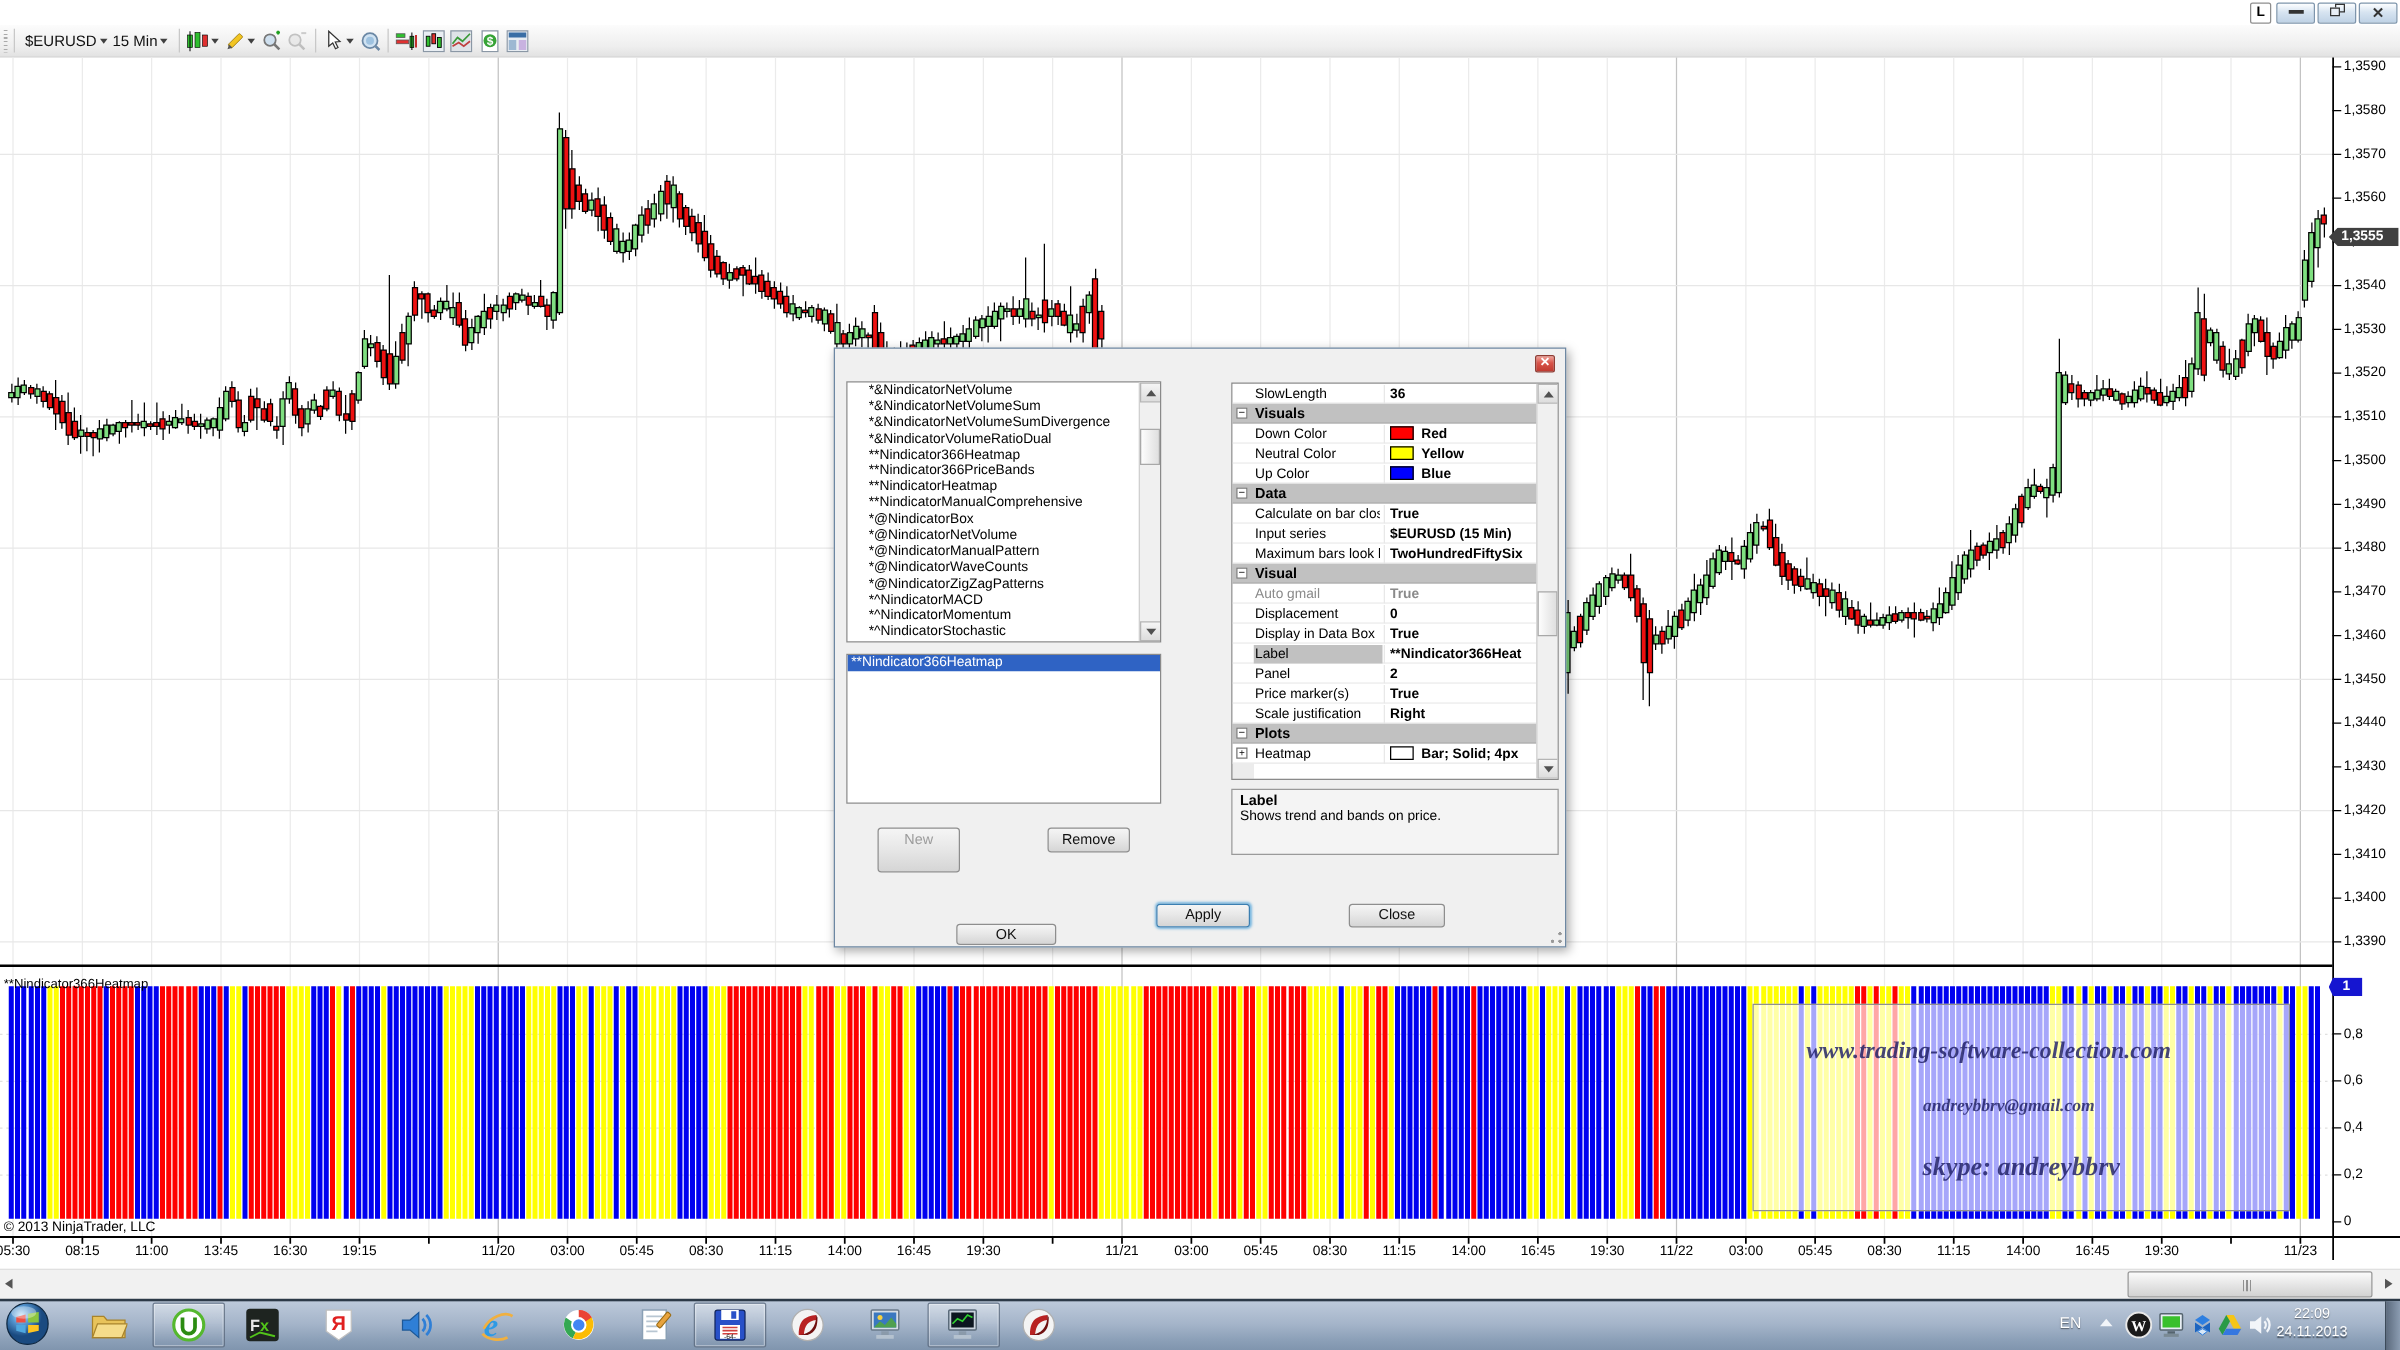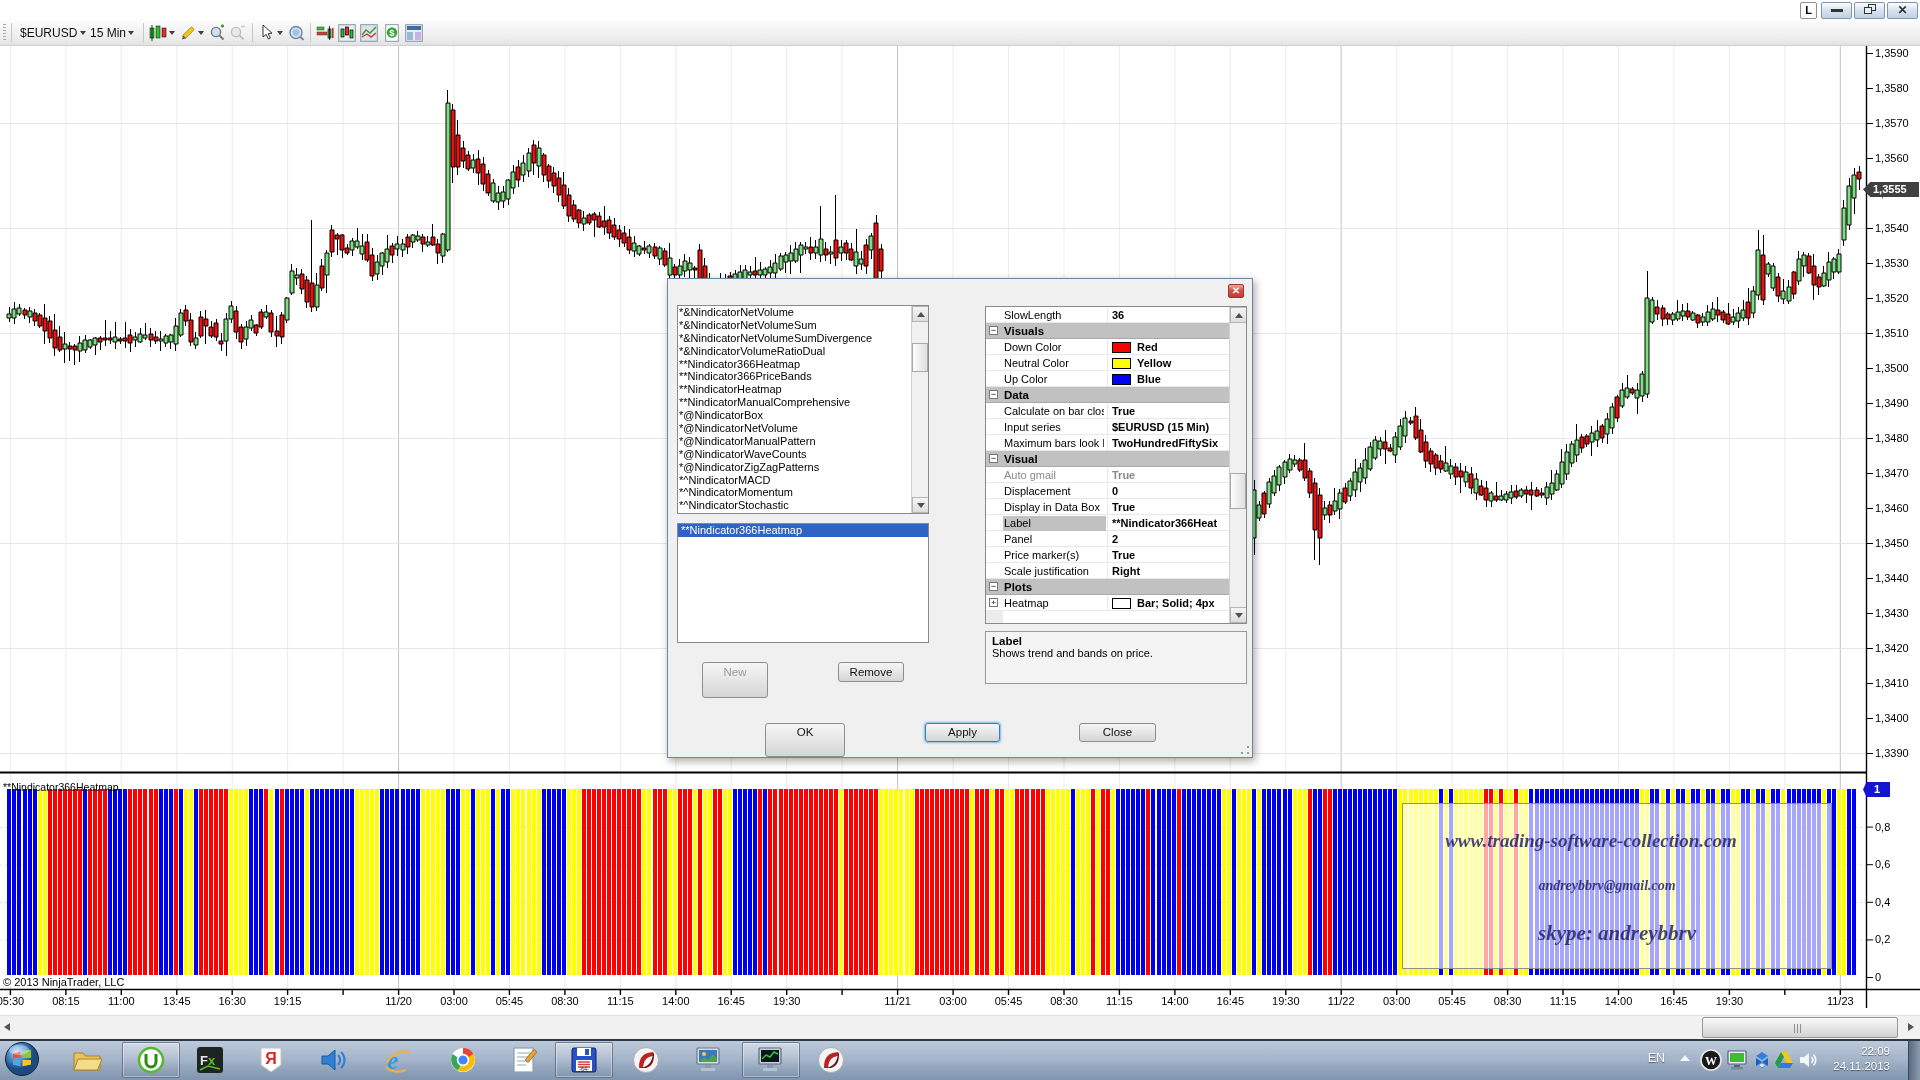--- a/index.html
+++ b/index.html
@@ -31,32 +31,32 @@
 .ptag{position:absolute;color:#fff;font-size:11px;font-weight:bold;z-index:3;line-height:15px;padding-left:10px;clip-path:polygon(0 50%,13% 0,100% 0,100% 100%,13% 100%)}
 
 #hstrip{left:0;top:1015px;width:1920px;height:24px;background:#f1f1f1;border-top:1px solid #e0e0e0}
 #hthumb{position:absolute;left:1702px;top:1px;width:196px;height:21px;background:linear-gradient(180deg,#fbfbfb,#e4e4e4 55%,#d2d2d2);border:1px solid #989898;border-radius:2px}
 #hthumb i{position:absolute;left:91px;top:6px;width:9px;height:9px;background:repeating-linear-gradient(90deg,#909090 0 1px,transparent 1px 3px)}
 .harr{position:absolute;top:7px;width:0;height:0;border-top:4.5px solid transparent;border-bottom:4.5px solid transparent}
 
 #taskbar{left:0;top:1039px;width:1920px;height:41px;background:linear-gradient(180deg,#2c3947,#2c3947 4%,#bcc9da 6%,#a4b4c9 50%,#8ca0b8 80%,#8095ae);z-index:4}
 .tbbox{position:absolute;top:3px;width:58px;height:36px;border:1px solid rgba(90,105,125,.8);box-shadow:inset 0 0 0 1px rgba(255,255,255,.35);background:linear-gradient(180deg,rgba(255,255,255,.35),rgba(255,255,255,.12) 50%,rgba(120,140,165,.25));border-radius:2px}
 .tico{position:absolute;top:7px}
-#clock{position:absolute;right:30px;top:5px;text-align:right;font-size:11.5px;color:#fff;line-height:15px;text-shadow:0 1px 1px rgba(0,0,0,.5)}
+#clock{position:absolute;right:42px;top:5px;text-align:center;font-size:11.5px;color:#fff;line-height:15px;text-shadow:0 1px 1px rgba(0,0,0,.5)}
 #sdesk{position:absolute;right:0;top:2px;width:12px;height:39px;background:linear-gradient(90deg,#5c6b7e,#8b9cb1);border-left:1px solid #3c4a59}
 #entxt{position:absolute;right:255px;top:12px;font-size:12.5px;color:#fff;text-shadow:0 1px 1px rgba(0,0,0,.5)}
 #trayup{position:absolute;right:230px;top:16px;width:0;height:0;border-left:5px solid transparent;border-right:5px solid transparent;border-bottom:6px solid #f2f5f9}
 
 #dlg{left:667px;top:278px;width:586px;height:480px;background:#f0f0f0;border:1px solid #6d87a2;box-shadow:2px 3px 8px rgba(0,0,0,.35);z-index:10}
 #dtitle{position:absolute;left:0;top:0;width:100%;height:24px;background:linear-gradient(180deg,#e8eff7,#d3dfee 45%,#b3c7dd 55%,#a3bad4);border-bottom:1px solid #8ba4bd}
 #dtitle span{position:absolute;left:8px;top:4px;font-size:12.5px;color:#1c1c1c}
 #dclose{position:absolute;right:8px;top:5px;width:16px;height:14px;background:linear-gradient(180deg,#f2a39a,#d8544a 45%,#c03a30);border:1px solid #8e3c34;border-radius:2px;color:#fff;font-size:10px;font-weight:bold;text-align:center;line-height:12px}
 .lbox{position:absolute;background:#fff;border:1px solid #8a8a8a;font-size:11px;overflow:hidden}
 #lb1{left:9px;top:26px;width:252px;height:209px}
-#lb1 .li{height:12.9px;line-height:12.9px;padding-left:1px;white-space:nowrap}
+#lb1 .li{height:12.9px;line-height:12.9px;padding-left:17px;white-space:nowrap}
 #lb2{left:9px;top:244px;width:252px;height:120px}
 #lb2 .lisel{height:13px;line-height:13px;padding-left:3px;background:#2f63c4;color:#fff}
 .vsb{position:absolute;right:0;top:0;bottom:0;width:17px;background:#f0f0f0;border-left:1px solid #d0d0d0}
 .sbb{position:absolute;left:0;width:17px;height:16px;background:linear-gradient(180deg,#f5f5f5,#ddd);border:1px solid #b5b5b5}
 .sbb i{position:absolute;left:4px;width:0;height:0;border-left:4px solid transparent;border-right:4px solid transparent}
 .sbup i{top:5px;border-bottom:5px solid #505050}
 .sbdn i{top:5px;border-top:5px solid #505050}
 .sbth{position:absolute;left:0;width:16px;background:linear-gradient(90deg,#fdfdfd,#dfdfdf);border:1px solid #a8a8a8}
 .btn{position:absolute;background:linear-gradient(180deg,#f5f5f5,#e8e8e8 45%,#d5d5d5);border:1px solid #8e8e8e;border-radius:3px;font-size:11.5px;color:#111;text-align:center;font-family:"Liberation Sans",sans-serif}
 .btn.dis{color:#9c9c9c}
@@ -579,17 +579,17 @@
           <div class="sbb sbup" style="top:0">
             <i></i>
           </div>
           <div class="sbb sbdn" style="bottom:0">
             <i></i>
           </div>
           <div class="sbth" style="top:166px;height:36px"></div>
         </div>
  </div>
  <div class="abs" id="pdesc"><b>Label</b><br>Shows trend and bands on price.</div>
- <div class="btn" style="left:97px;top:444px;width:80px;height:34px;line-height:17px">OK</div>
+ <div class="btn" style="left:97px;top:460px;width:80px;height:17px;line-height:17px">OK</div>
  <div class="btn foc" style="left:257px;top:444px;width:75px;height:19px;line-height:17px">Apply</div>
  <div class="btn" style="left:411px;top:444px;width:77px;height:19px;line-height:17px">Close</div>
  <div id="dgrip"></div>
 </div>
 </div>
 </body></html>

